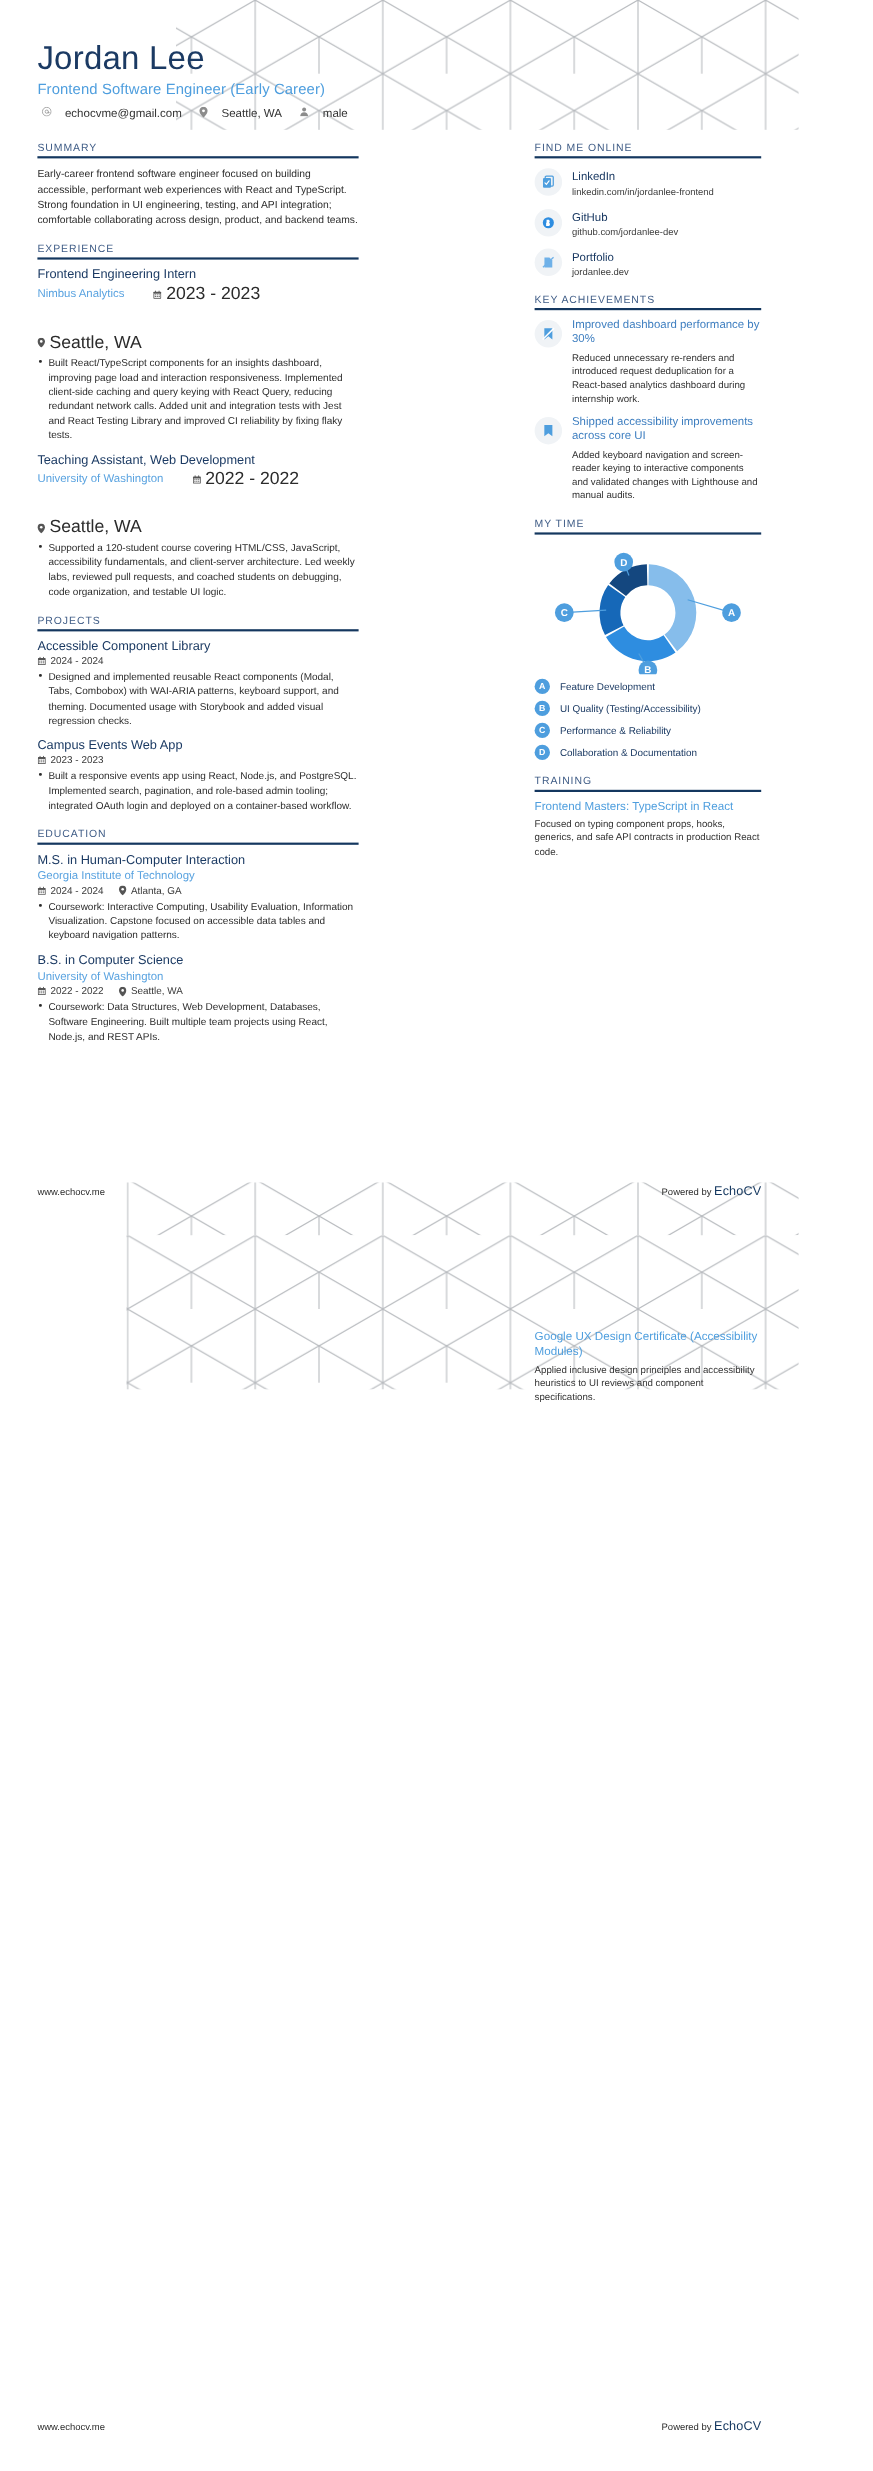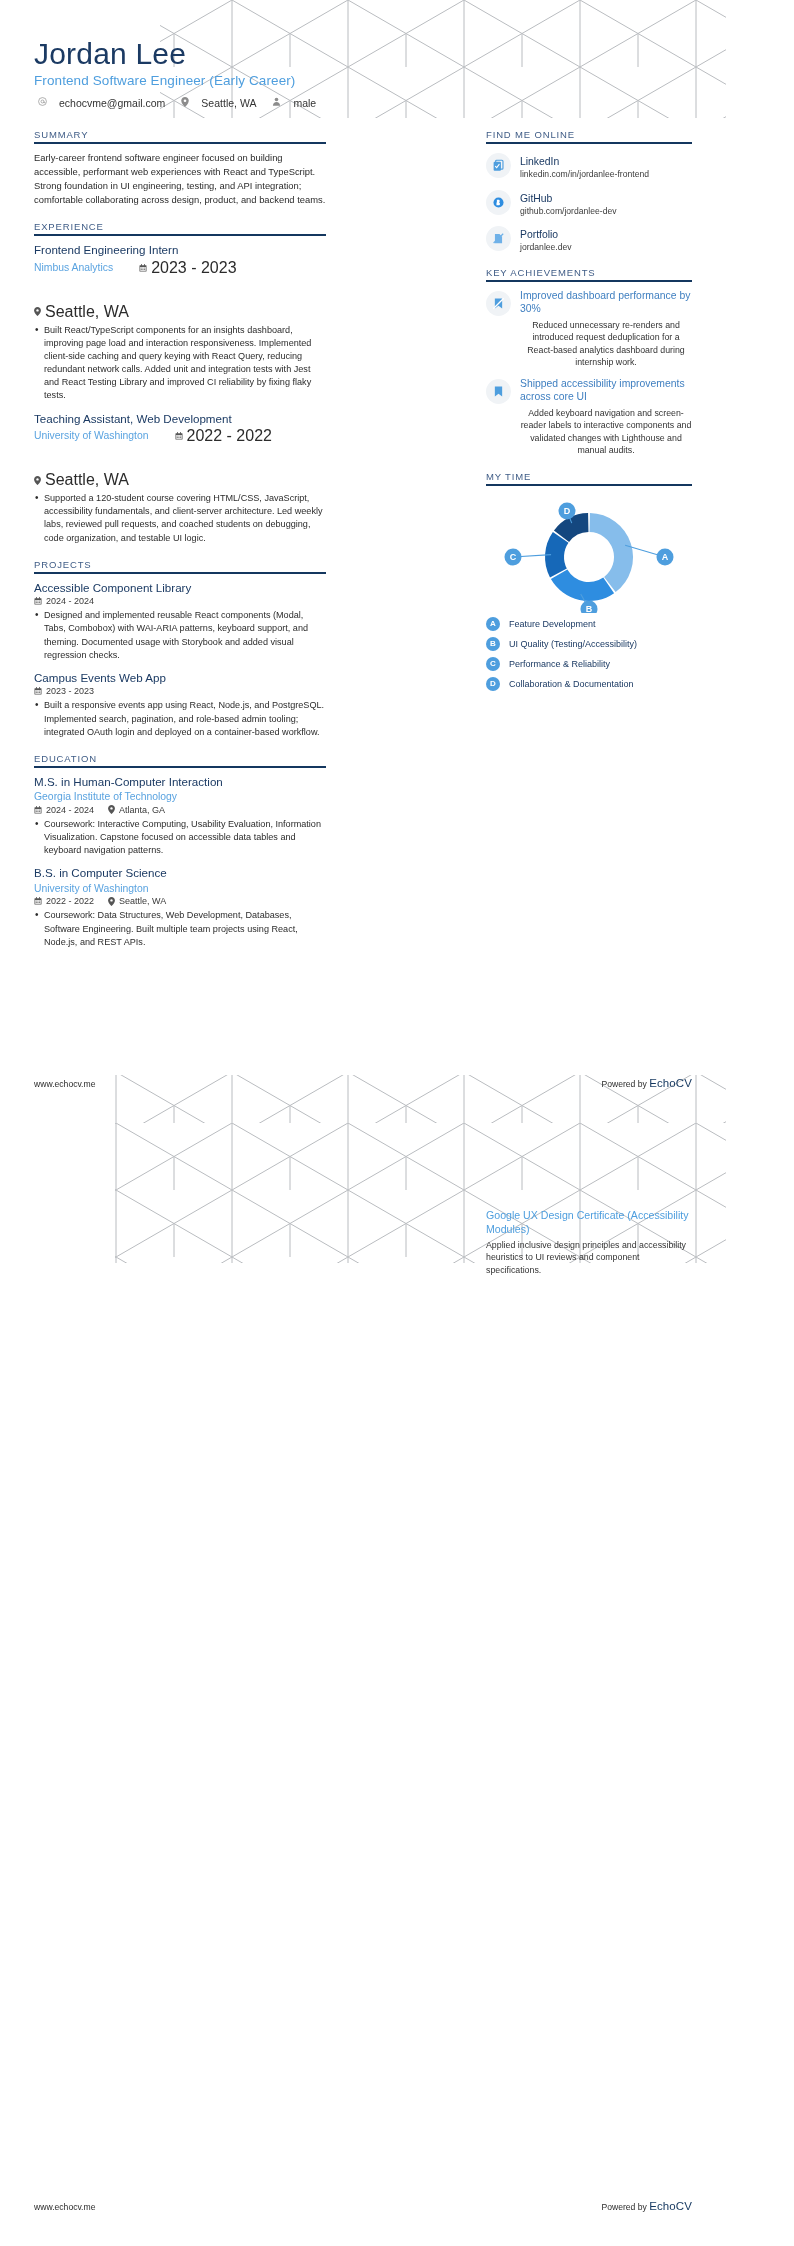--- a/index.html
+++ b/index.html
@@ -169,21 +169,21 @@
     align-items: center;
     justify-content: center;
     margin-top: 2px;
   }
   .ach-title {
     font-size: 10.4px;
     color: #3f7fc0;
     line-height: 1.3;
     margin-bottom: 3px;
   }
-  .ach-desc { font-size: 8.8px; line-height: 1.42; color: #333; text-align: center; }
+  .ach-desc { font-size: 8.8px; line-height: 1.42; color: #333; }
   
   .donut-wrap {
     display: flex;
     justify-content: center;
     padding: 8px 0 4px 0;
   }
   .legend-item {
     display: flex;
     align-items: center;
     gap: 9px;
@@ -557,21 +557,21 @@
           </div>
 
           <div class="ach-item">
             <span class="ach-badge">
               <svg width="13" height="13" viewBox="0 0 16 16">
                 <path d="M3.5 1.8 h9 v12.4 l-4.5 -3.4 l-4.5 3.4 z" fill="#4e9ede"></path>
               </svg>
             </span>
             <span>
               <span class="ach-title" style="display:block">Shipped accessibility improvements across core UI</span>
-              <span class="ach-desc" style="display:block">Added keyboard navigation and screen-reader labels to interactive components and validated changes with Lighthouse and manual audits.</span>
+              <span class="ach-desc" style="display:block">Added keyboard navigation and screen-reader keying to interactive components and validated changes with Lighthouse and manual audits.</span>
             </span>
           </div>
         </div>
 
         <div class="sec">
           <div class="sec-title">MY TIME</div>
           <div class="sec-rule"></div>
 
           <div class="donut-wrap">
             <svg id="donut-svg" width="200" height="112" viewBox="0 0 200 112">
@@ -607,20 +607,28 @@
               <span class="legend-badge">C</span>
               <span class="legend-label">Performance &amp; Reliability</span>
             </div>
             <div class="legend-item">
               <span class="legend-badge">D</span>
               <span class="legend-label">Collaboration &amp; Documentation</span>
             </div>
           </div>
         </div>
 
+        <div class="sec">
+          <div class="sec-title">TRAINING</div>
+          <div class="sec-rule"></div>
+          <div class="train-item">
+            <div class="train-title">Frontend Masters: TypeScript in React</div>
+            <div class="train-desc">Focused on typing component props, hooks, generics, and safe API contracts in production React code.</div>
+          </div>
+        </div>
 
       </div>
     </div>
   </div>
 
   <div class="footer">
     <span>www.echocv.me</span>
     <span class="footer-brand">
       <span>Powered by</span>
       <span class="brandname">EchoCV</span>

